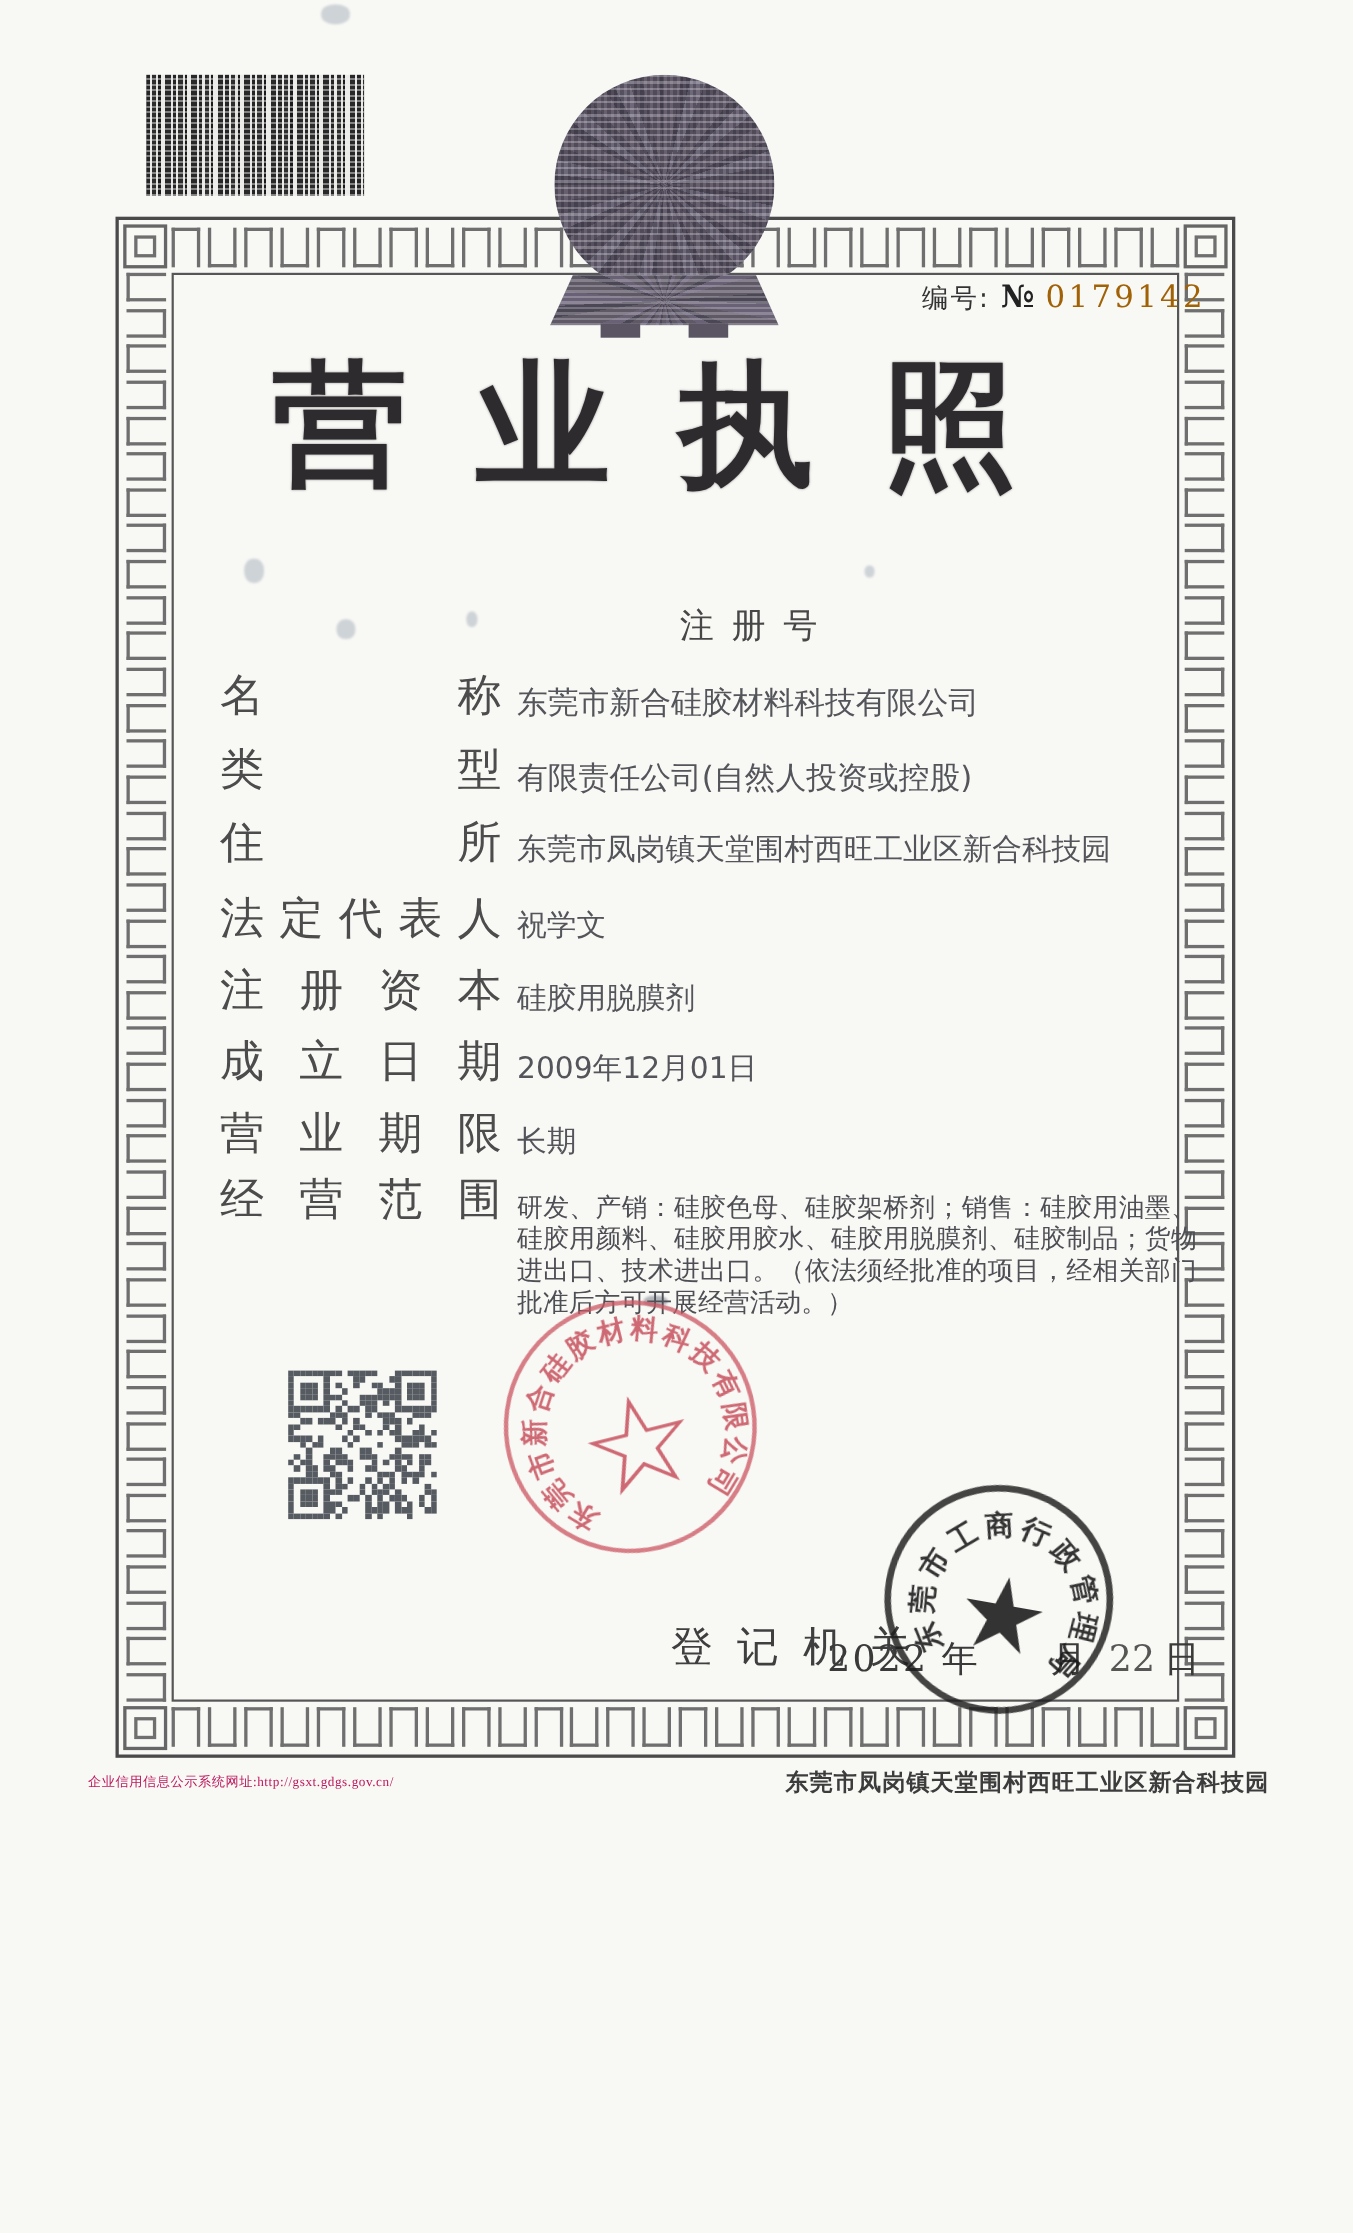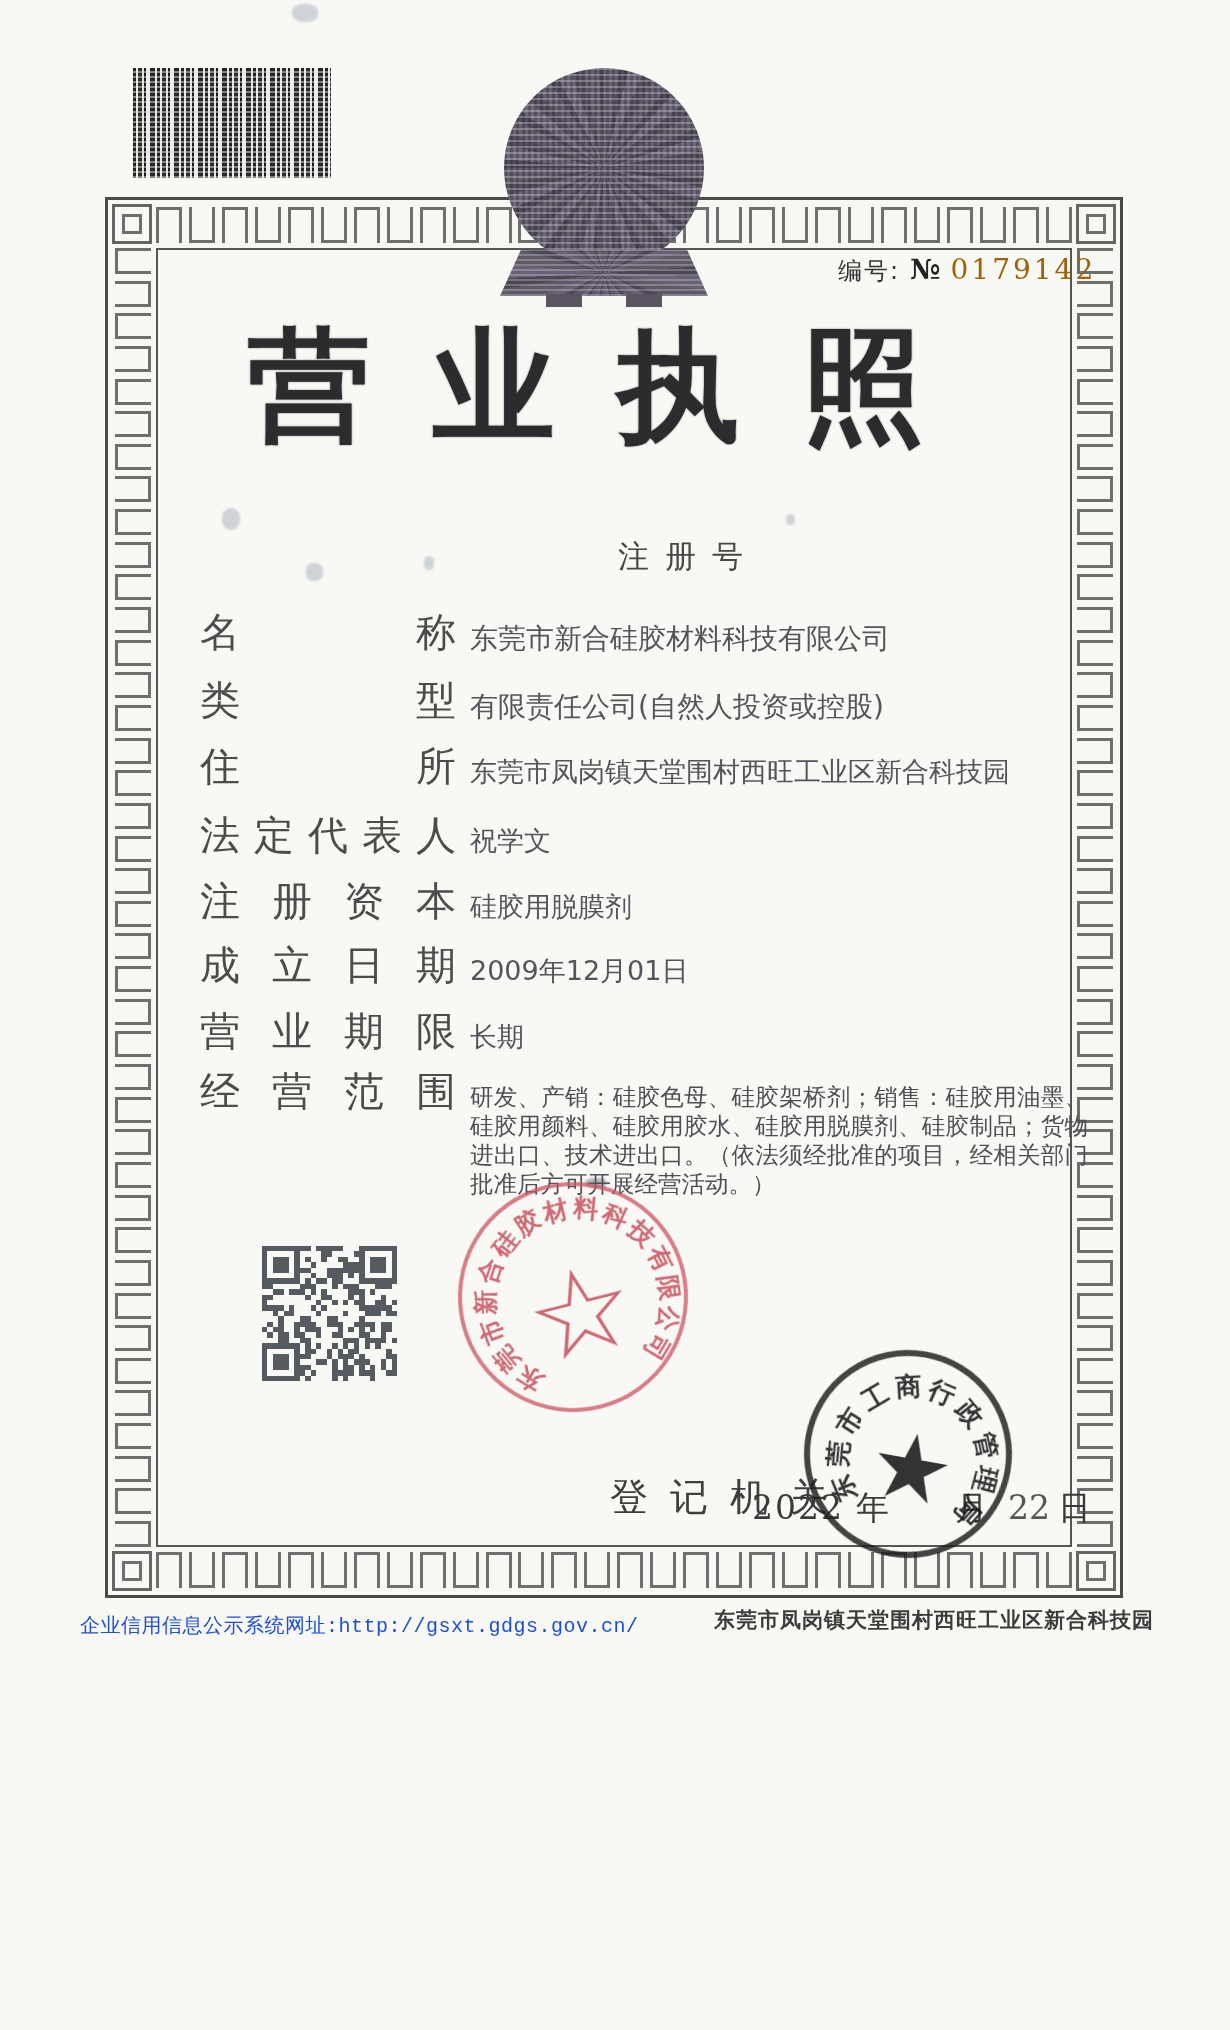--- a/index.html
+++ b/index.html
@@ -55,21 +55,21 @@
   .serial .sym { font-family:"DejaVu Serif","Liberation Serif",serif; font-weight:bold; font-size:28px; color:#222; }
   .serial .num { font-family:"DejaVu Serif","Liberation Serif",serif; font-size:28px; letter-spacing:3px; color:#a16207; }
 
   
   .title { position:absolute; left:248px; top:322px; width:676px; display:flex; justify-content:space-between;
            font-size:122px; line-height:1.05; font-weight:800; color:#2d2b2d; z-index:3;
            text-shadow:0 0 2px rgba(50,48,52,.65); }
 
   
   .regno { position:absolute; left:618px; top:536px; display:flex; align-items:baseline; z-index:3; }
-  .regno .lab { font-size:31px; letter-spacing:16px; color:#474747; }
+  .regno .lab { font-size:31px; letter-spacing:16px; color:#474747;margin-top:12px; }
   .regno .val { font-family:"DejaVu Serif","Liberation Serif",serif; font-size:33px; letter-spacing:1.5px;
                 color:#3c3c3c; margin-left:12px; }
 
   
   .frow { position:absolute; left:200px; width:880px; z-index:3; }
   .flabel { position:absolute; left:0; top:0; width:256px; display:flex; justify-content:space-between;
             font-size:40px; line-height:1; color:#4c4c4c; }
   .fvalue { position:absolute; left:270px; top:8px; font-size:28px; color:#54555a; white-space:nowrap; }
   .r1{top:612px;} .r2{top:680px;} .r3{top:746px;} .r4{top:815px;}
   .r5{top:881px;} .r6{top:945px;} .r7{top:1011px;} .r8{top:1071px;}
@@ -98,22 +98,22 @@
   .seal { position:absolute; border-radius:50%; z-index:5; }
   .seal span { position:absolute; font-weight:bold; }
   .seal-red { left:458px; top:1182px; width:230px; height:230px; border:4px solid rgba(203,84,96,.75);
               transform:rotate(-14deg); color:rgba(197,72,86,.82); filter:blur(.35px); }
   .seal-red .star { left:115px; top:128px; transform:translate(-50%,-50%); font-size:118px; font-weight:400; }
   .seal-black { left:804px; top:1350px; width:208px; height:208px; border:6px solid rgba(28,28,28,.82);
                 transform:rotate(10deg); color:rgba(24,24,24,.88); filter:blur(.25px); }
   .seal-black .star { left:104px; top:112px; transform:translate(-50%,-50%); font-size:92px; }
 
   
-  .footer-left { position:absolute; left:80px; top:1612px; font-size:20px; letter-spacing:.5px;
-                 font-family:Liberation Mono, monospace; color:#1d4ed8; }
+  .footer-left { position:absolute; left:80px; top:1612px; font-size:12px; letter-spacing:.5px;
+                 font-family:Liberation Serif, serif; color:#be185d; }
   .footer-right { position:absolute; left:714px; top:1606px; font-size:21px; font-weight:600;
                   letter-spacing:1px; color:#3c3c3c; }
 
   
   .smudge { position:absolute; background:rgba(110,125,145,.30); border-radius:45%; filter:blur(1.2px); }
   .s1{left:222px;top:508px;width:18px;height:22px;} .s2{left:306px;top:563px;width:17px;height:18px;}
   .s3{left:424px;top:556px;width:10px;height:14px;} .s4{left:786px;top:514px;width:9px;height:11px;}
   .s5{left:292px;top:4px;width:26px;height:18px;}  .s6{left:585px;top:1178px;width:22px;height:10px;background:rgba(90,100,115,.45);}
 </style>
 </head>

